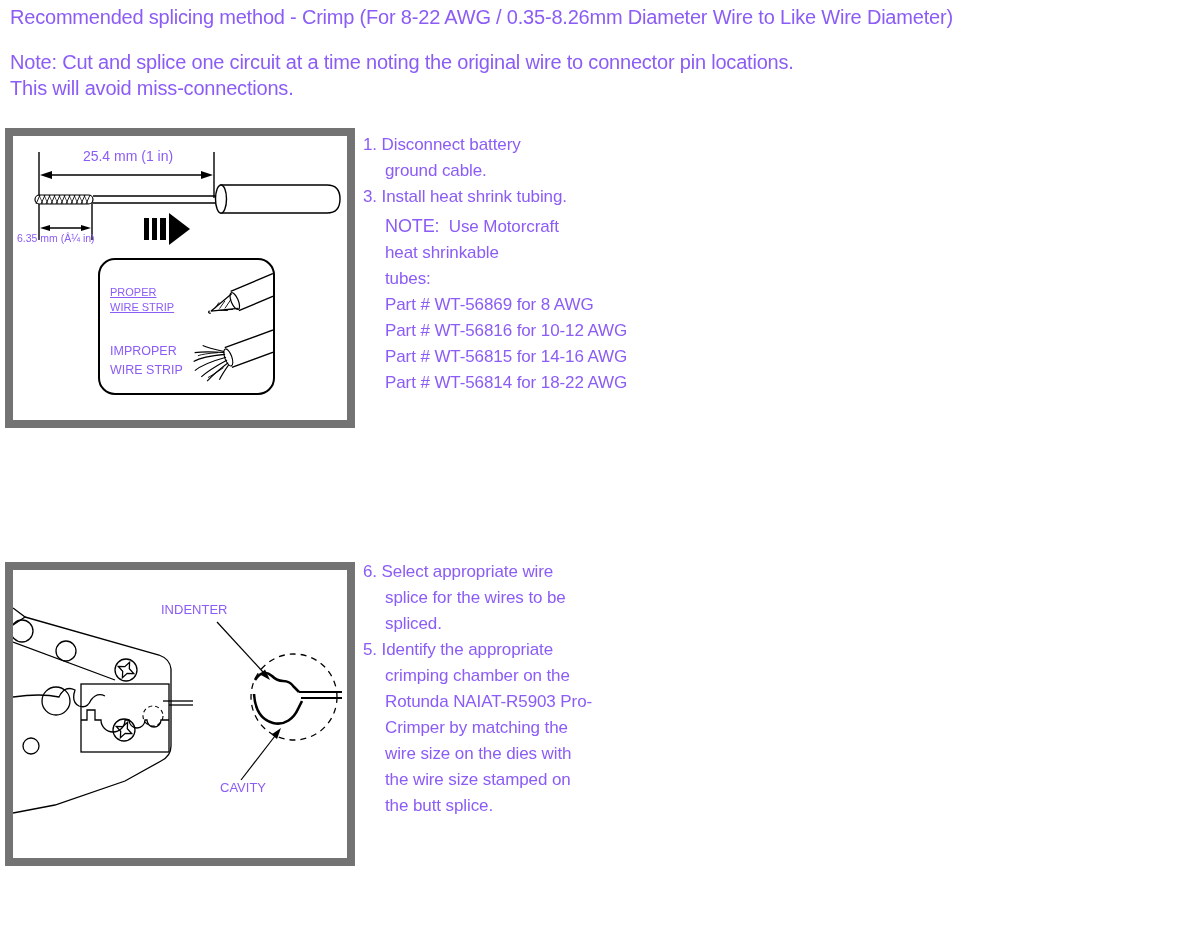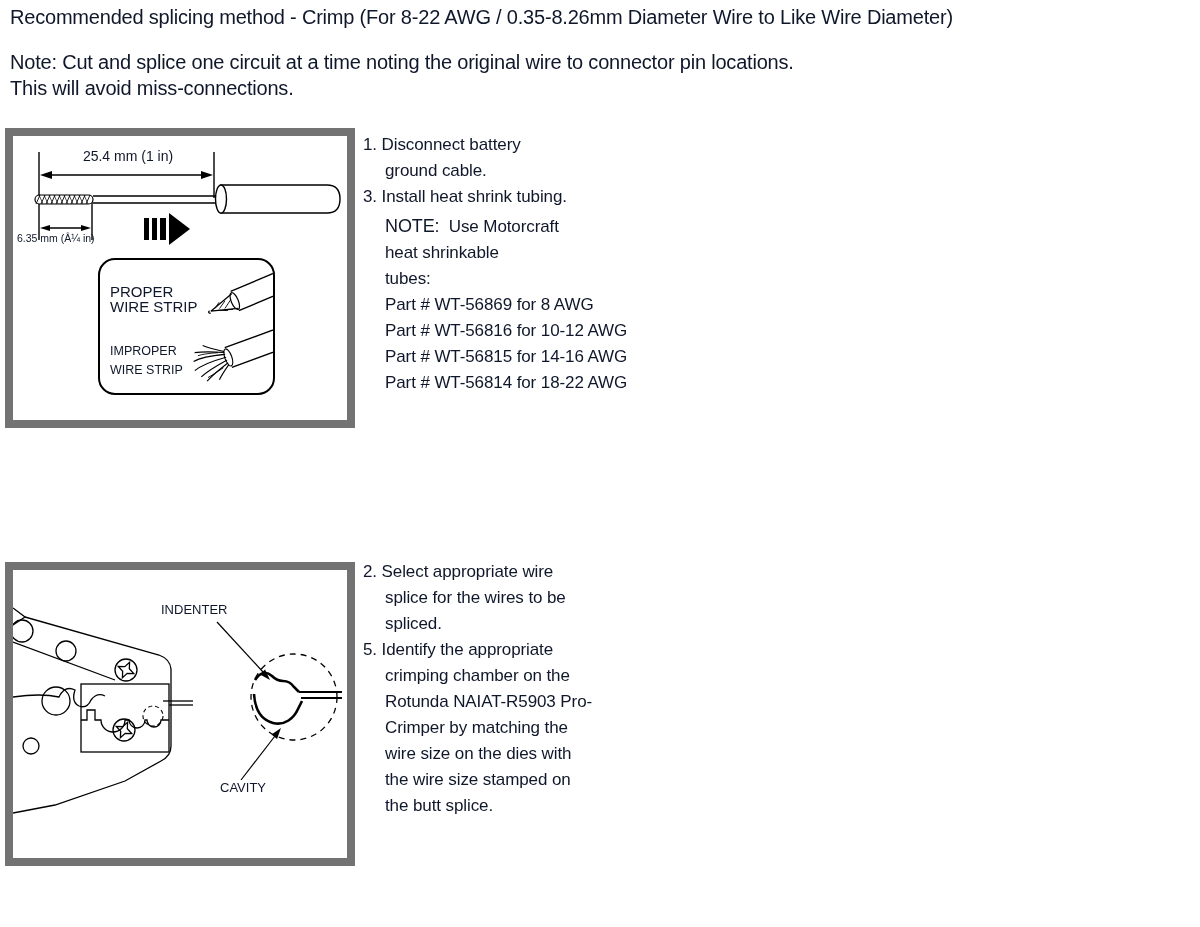--- a/index.html
+++ b/index.html
@@ -1,37 +1,37 @@
 <!DOCTYPE html>
 <html><head>
 <meta charset="utf-8">
 <style>
   html,body { margin:0; padding:0; background:#fff; }
   .page {
     position:relative; width:1200px; height:927px; background:#ffffff;
-    font-family:"Liberation Sans", sans-serif; color:#0f172a; overflow:hidden;
+    font-family:"Liberation Sans", sans-serif; color:#8b5cf6; overflow:hidden;
   }
   .title {
     position:absolute; left:10px; top:6px; font-size:20px; letter-spacing:-0.2px;
     white-space:nowrap;
   }
   .intro-note {
     position:absolute; left:10px; top:49px; font-size:20px; line-height:26px;
     white-space:pre-line; letter-spacing:-0.2px;
   }
   .figure {
     position:absolute; border:8px solid #737373; background:#fff;
   }
   #fig1 { left:5px; top:128px; width:334px; height:284px; }
   #fig2 { left:5px; top:562px; width:334px; height:288px; }
   .figure svg { position:absolute; left:0; top:0; }
   .fig-label { position:absolute; white-space:pre-line; }
   #dim-top    { left:30px;  top:12px;  width:170px; text-align:center; font-size:14px; }
   #dim-bottom { left:4px;  top:96px;  font-size:10.5px; }
-  #proper-label   { left:97px; top:149px; font-size:15px; line-height:14.5px; }
+  #proper-label   { left:97px; top:149px; font-size:11px; line-height:14.5px;text-decoration:underline; }
   #improper-label { left:97px; top:206px; font-size:12.5px; line-height:19px; }
   #indenter-label { left:148px; top:32px;  font-size:13px;text-align:right; }
   #cavity-label   { left:207px; top:210px; font-size:13px; }
   .steps {
     position:absolute; left:363px; width:440px; font-size:17px; line-height:26px;
     letter-spacing:-0.1px;
   }
   #steps-top { top:132px; }
   #steps-bottom { top:559px; }
   .step { white-space:pre-line; padding-left:22px; text-indent:-22px; }
@@ -176,21 +176,21 @@
     <div class="note-block" id="note3"><span class="note-label">NOTE:</span><span>&nbsp; Use Motorcraft
 heat shrinkable
 tubes:
 Part # WT-56869 for 8 AWG
 Part # WT-56816 for 10-12 AWG
 Part # WT-56815 for 14-16 AWG
 Part # WT-56814 for 18-22 AWG</span></div>
   </div>
 
   <div class="steps" id="steps-bottom">
-    <div class="step">2. Select appropriate wire
+    <div class="step">6. Select appropriate wire
 splice for the wires to be
 spliced.</div>
     <div class="step">5. Identify the appropriate
 crimping chamber on the
 Rotunda NAIAT-R5903 Pro-
 Crimper by matching the
 wire size on the dies with
 the wire size stamped on
 the butt splice.</div>
   </div>

